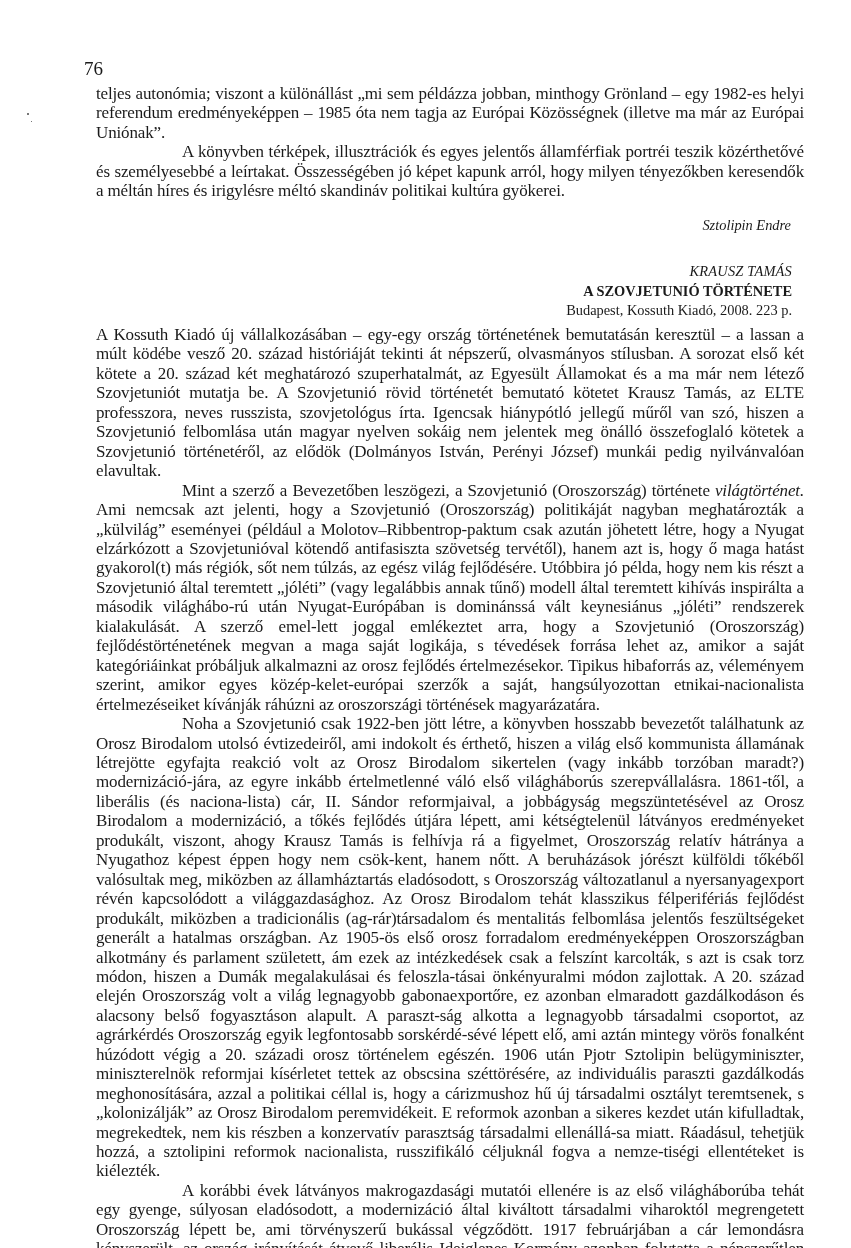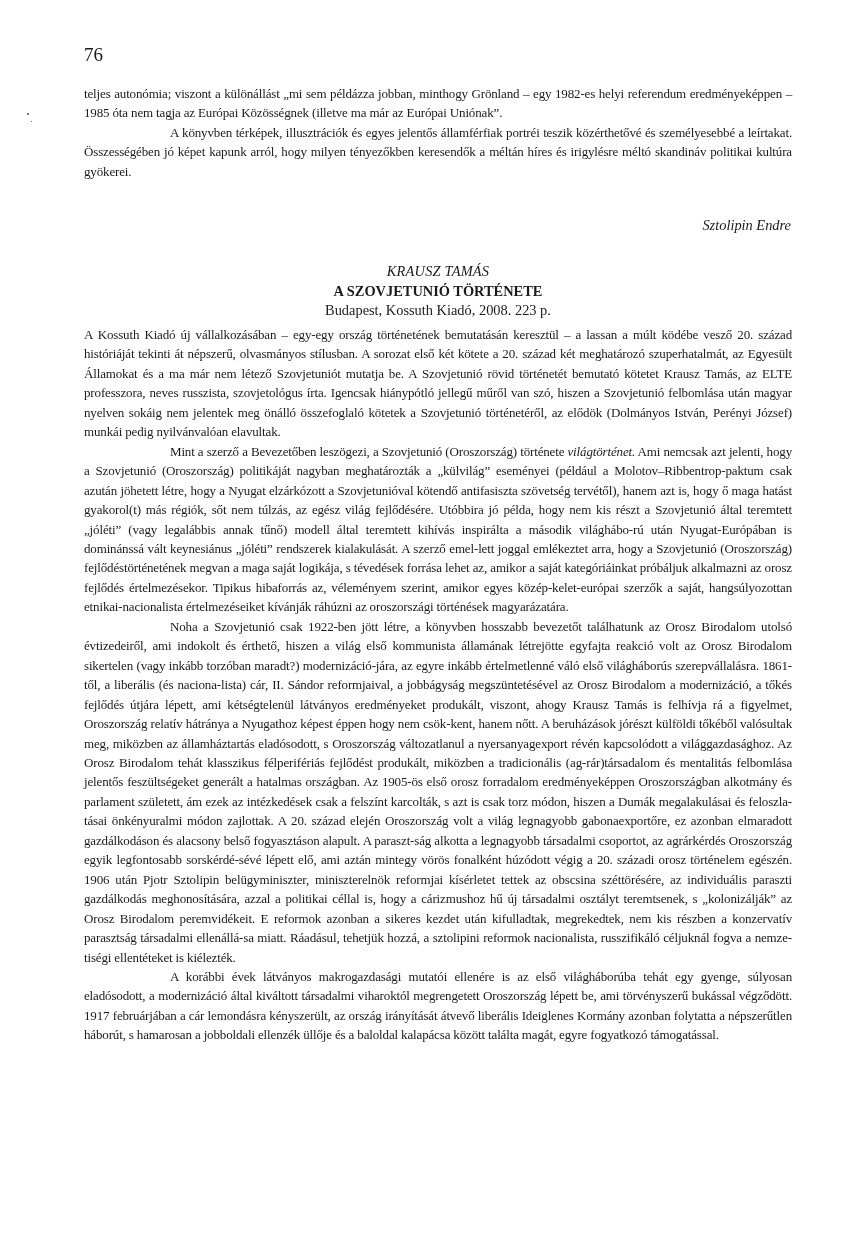--- a/index.html
+++ b/index.html
@@ -1,24 +1,24 @@
 <!DOCTYPE html>
 <html><head>
 <meta charset="utf-8">
 <style>
   html, body { margin: 0; padding: 0; background: #ffffff; }
   body { width: 851px; height: 1248px; position: relative; overflow: hidden;
          font-family: "Liberation Serif", "DejaVu Serif", serif; color: #1a1a1a; }
-  .page-number { position: absolute; left: 84px; top: 44px; font-size: 19px; }
-  .text-block { position: absolute; left: 84px; width: 708px;
-                font-size: 13px; line-height: 19.45px; text-align: justify; letter-spacing: -0.15px; }
+  .page-number { position: absolute; left: 84px; top: 58px; font-size: 19px; }
+  .text-block { position: absolute; left: 96px; width: 708px;
+                font-size: 17px; line-height: 19.45px; text-align: justify; letter-spacing: -0.15px; }
   .para { margin: 0; }
   .para.indent { text-indent: 86px; }
   .sig { position: absolute; right: 60px; top: 217px; font-style: italic; font-size: 14.4px; }
-  .header-block { position: absolute; left: 84px; width: 708px; top: 262px; text-align: center;
+  .header-block { position: absolute; left: 84px; width: 708px; top: 262px; text-align: right;
                   font-size: 14.4px; line-height: 19.5px; }
   .author { font-style: italic; letter-spacing: 0.2px; }
   .title { font-weight: bold; }
   .pub { font-weight: normal; }
   .speck { position: absolute; width: 2px; height: 2px; background: #777; }
   i.em { font-style: italic; margin-top: 48px; }
 </style>
 </head>
 <body>
 

